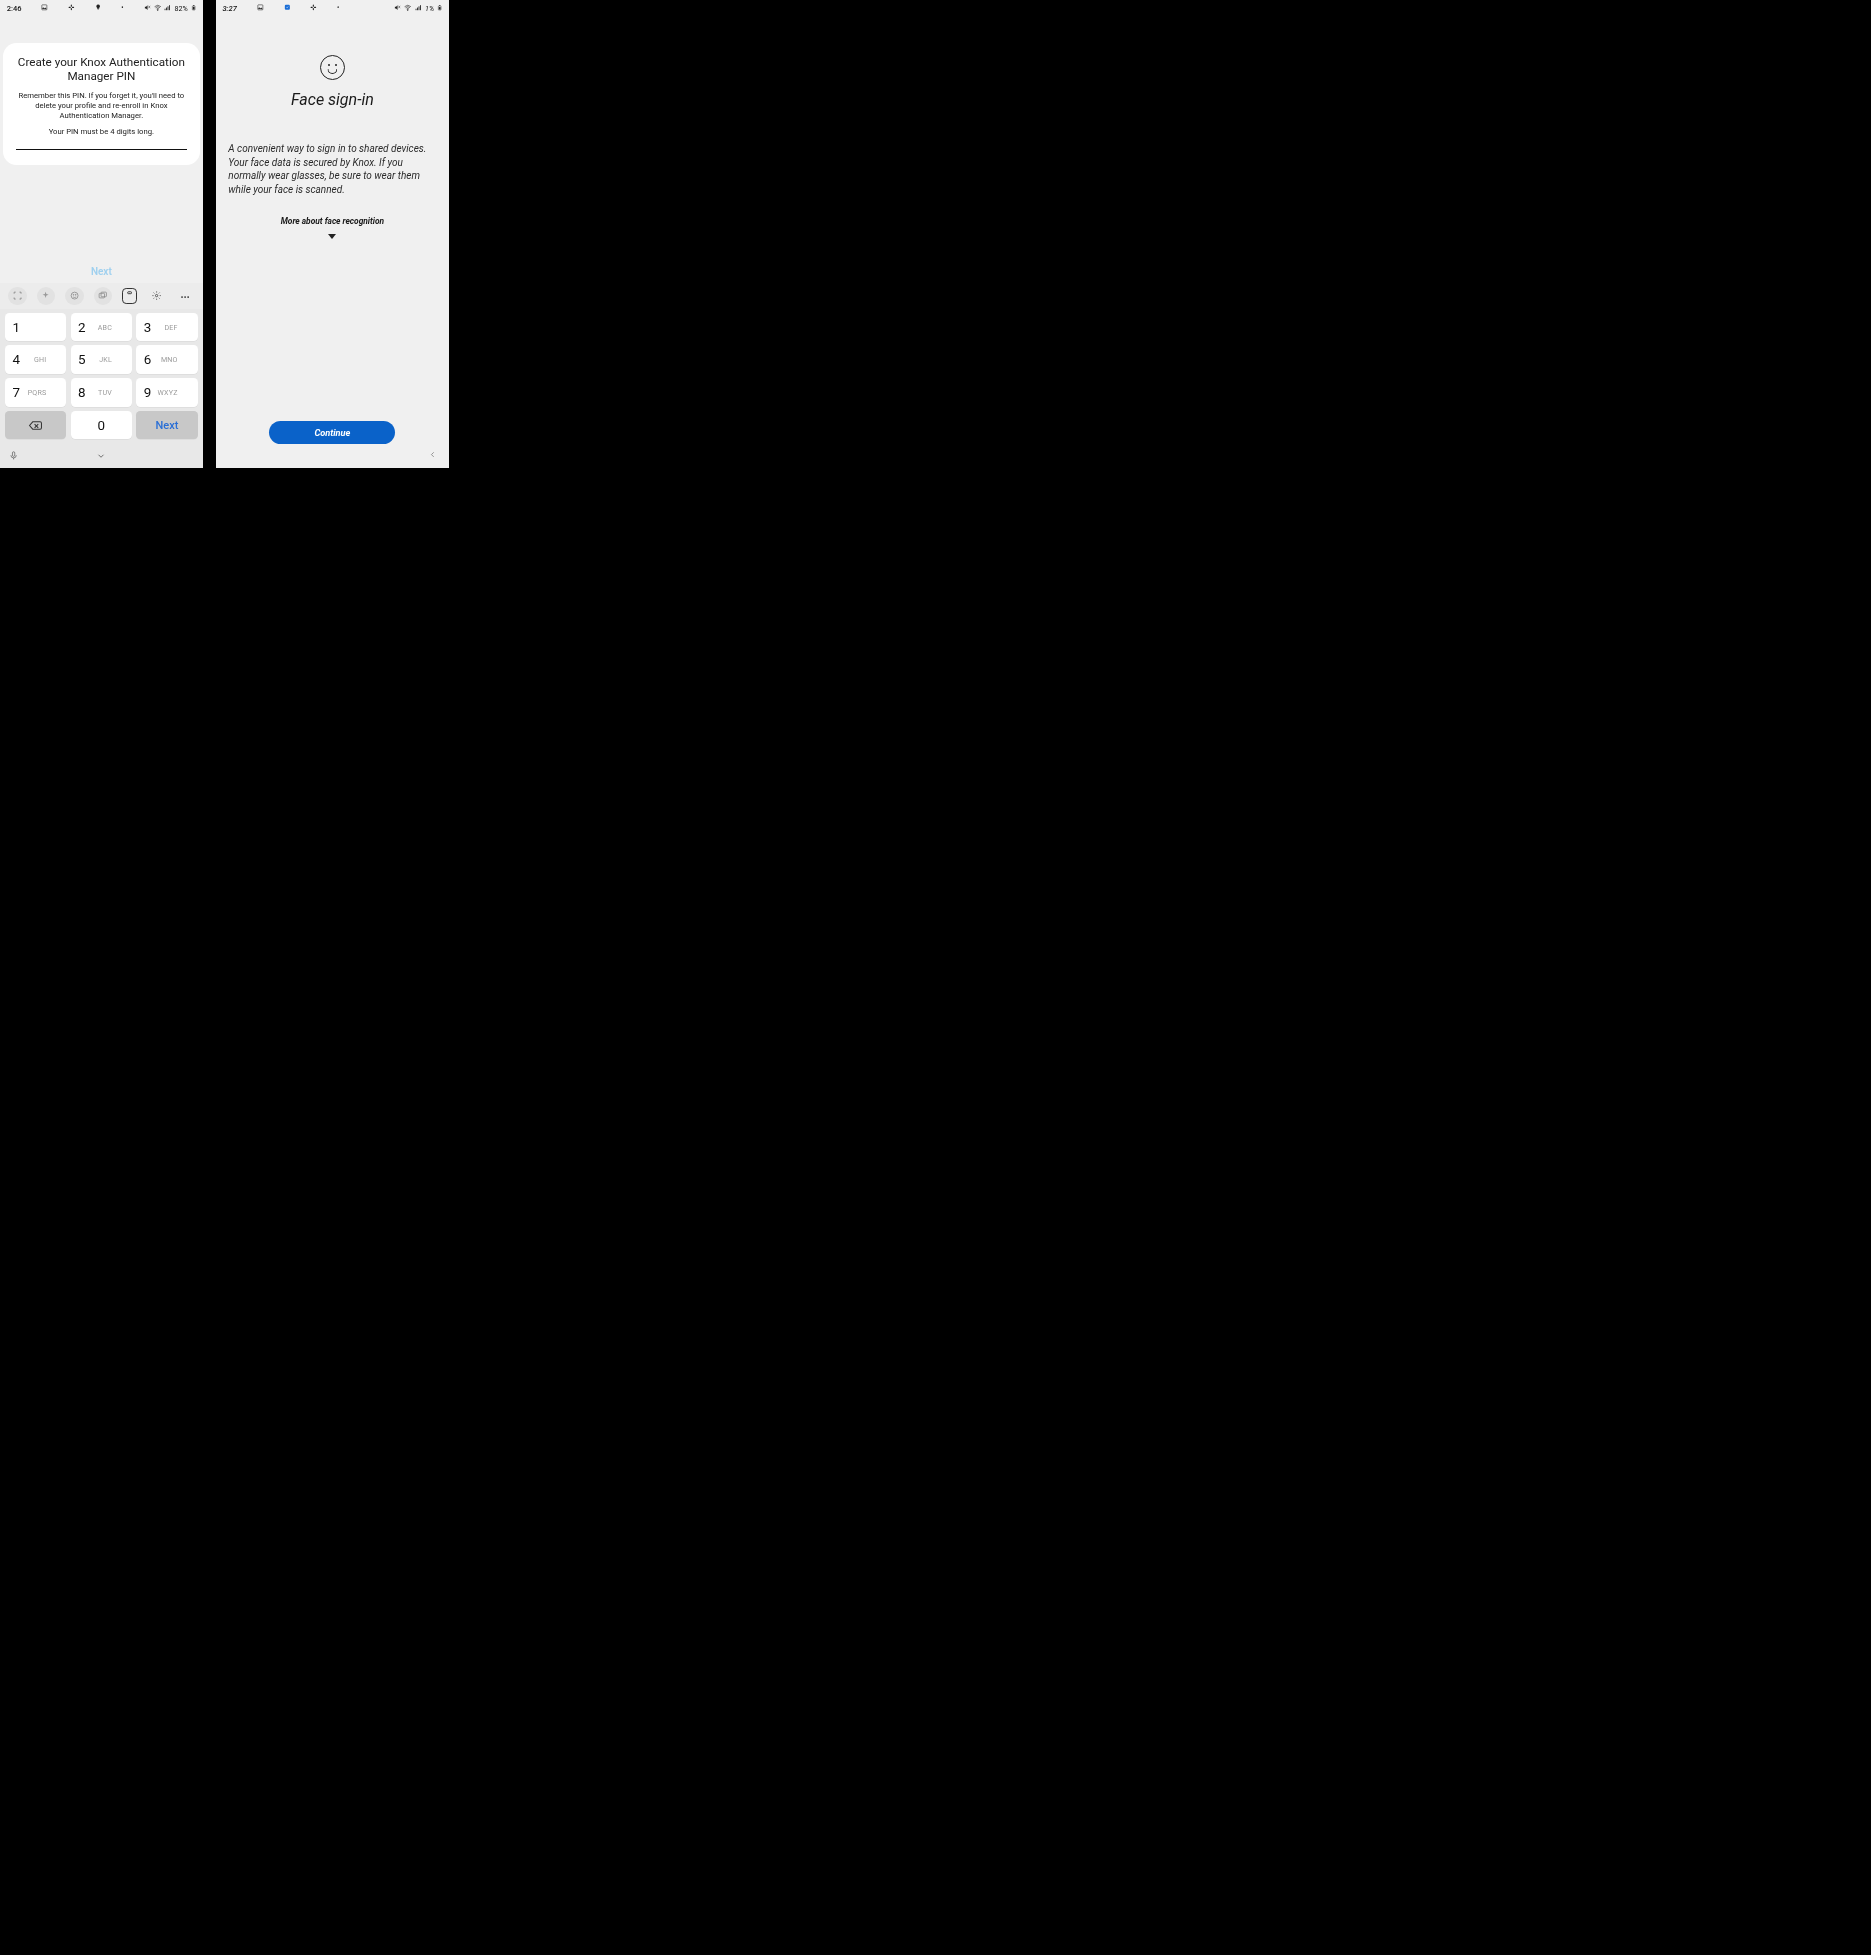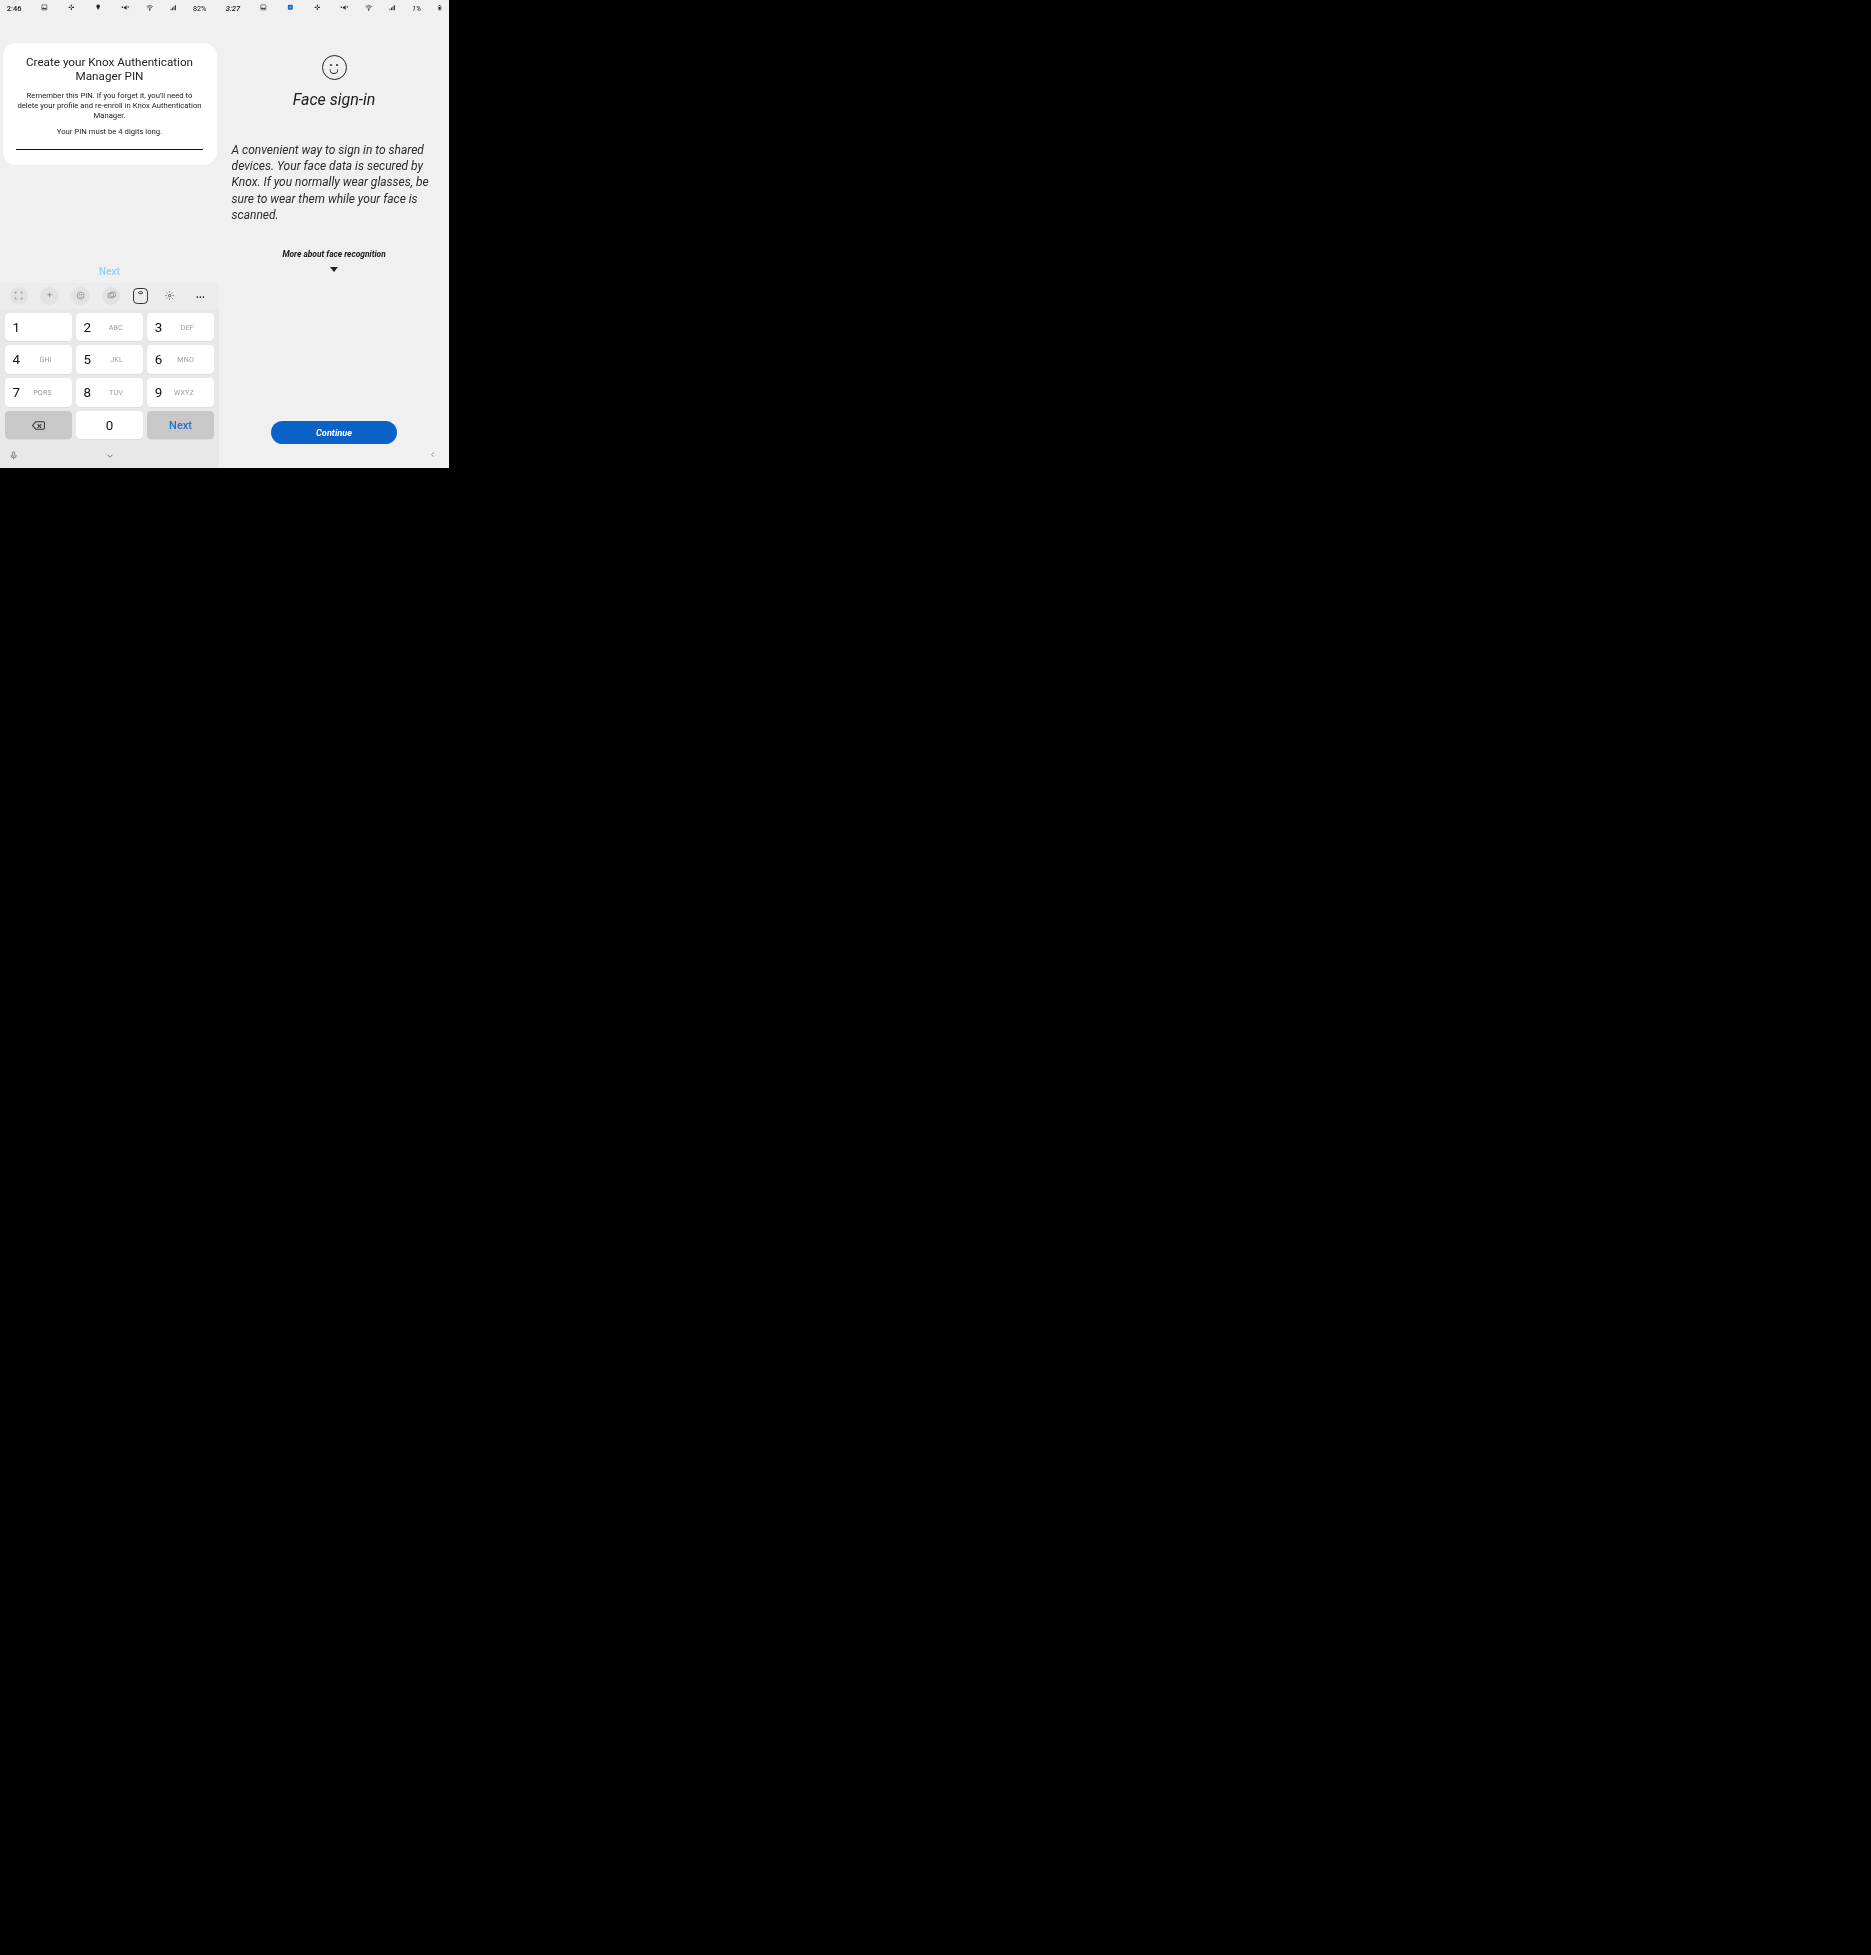--- a/index.html
+++ b/index.html
@@ -25,21 +25,21 @@
   .status-bar {
     display: flex;
     justify-content: space-between;
     align-items: center;
     padding: 3.3px 6.7px 1.7px 6.7px;
     font-size: 7.5px;
     color: #111;
     height: 15px;
   }
   .status-left { display: flex; align-items: center; gap: 20px; font-weight: 500; }
-  .status-right { display: flex; align-items: flex-start; gap: 16px; font-size: 7.1px; }
+  .status-right { display: flex; align-items: flex-start; gap: 3px; font-size: 7.1px; }
   .sb-icon { font-size: 6.3px; color: #222; }
 
   
   .card {
     background: #fff;
     border-radius: 13.4px;
     margin: 28px 2.5px 0 2.5px;
     padding: 11.7px 11.7px 15px 11.7px;
     text-align: center;
   }
@@ -157,24 +157,24 @@
     transform: translateX(-50%);
   }
   .face-title {
     text-align: center;
     font-size: 16px;
     font-weight: 400;
     color: #1a1a1a;
     margin-bottom: 33px;
   }
   .face-desc {
-    font-size: 12px;
+    font-size: 10px;
     color: #2a2a2a;
     line-height: 1.35;
-    margin-bottom: 26px;
+    margin-bottom: 20px;
     padding: 0 0.8px;
   }
   .more-link {
     display: flex;
     align-items: center;
     gap: 8.4px;
     font-size: 8.4px;
     font-weight: 700;
     color: #1a1a1a;
     flex-direction: column;

